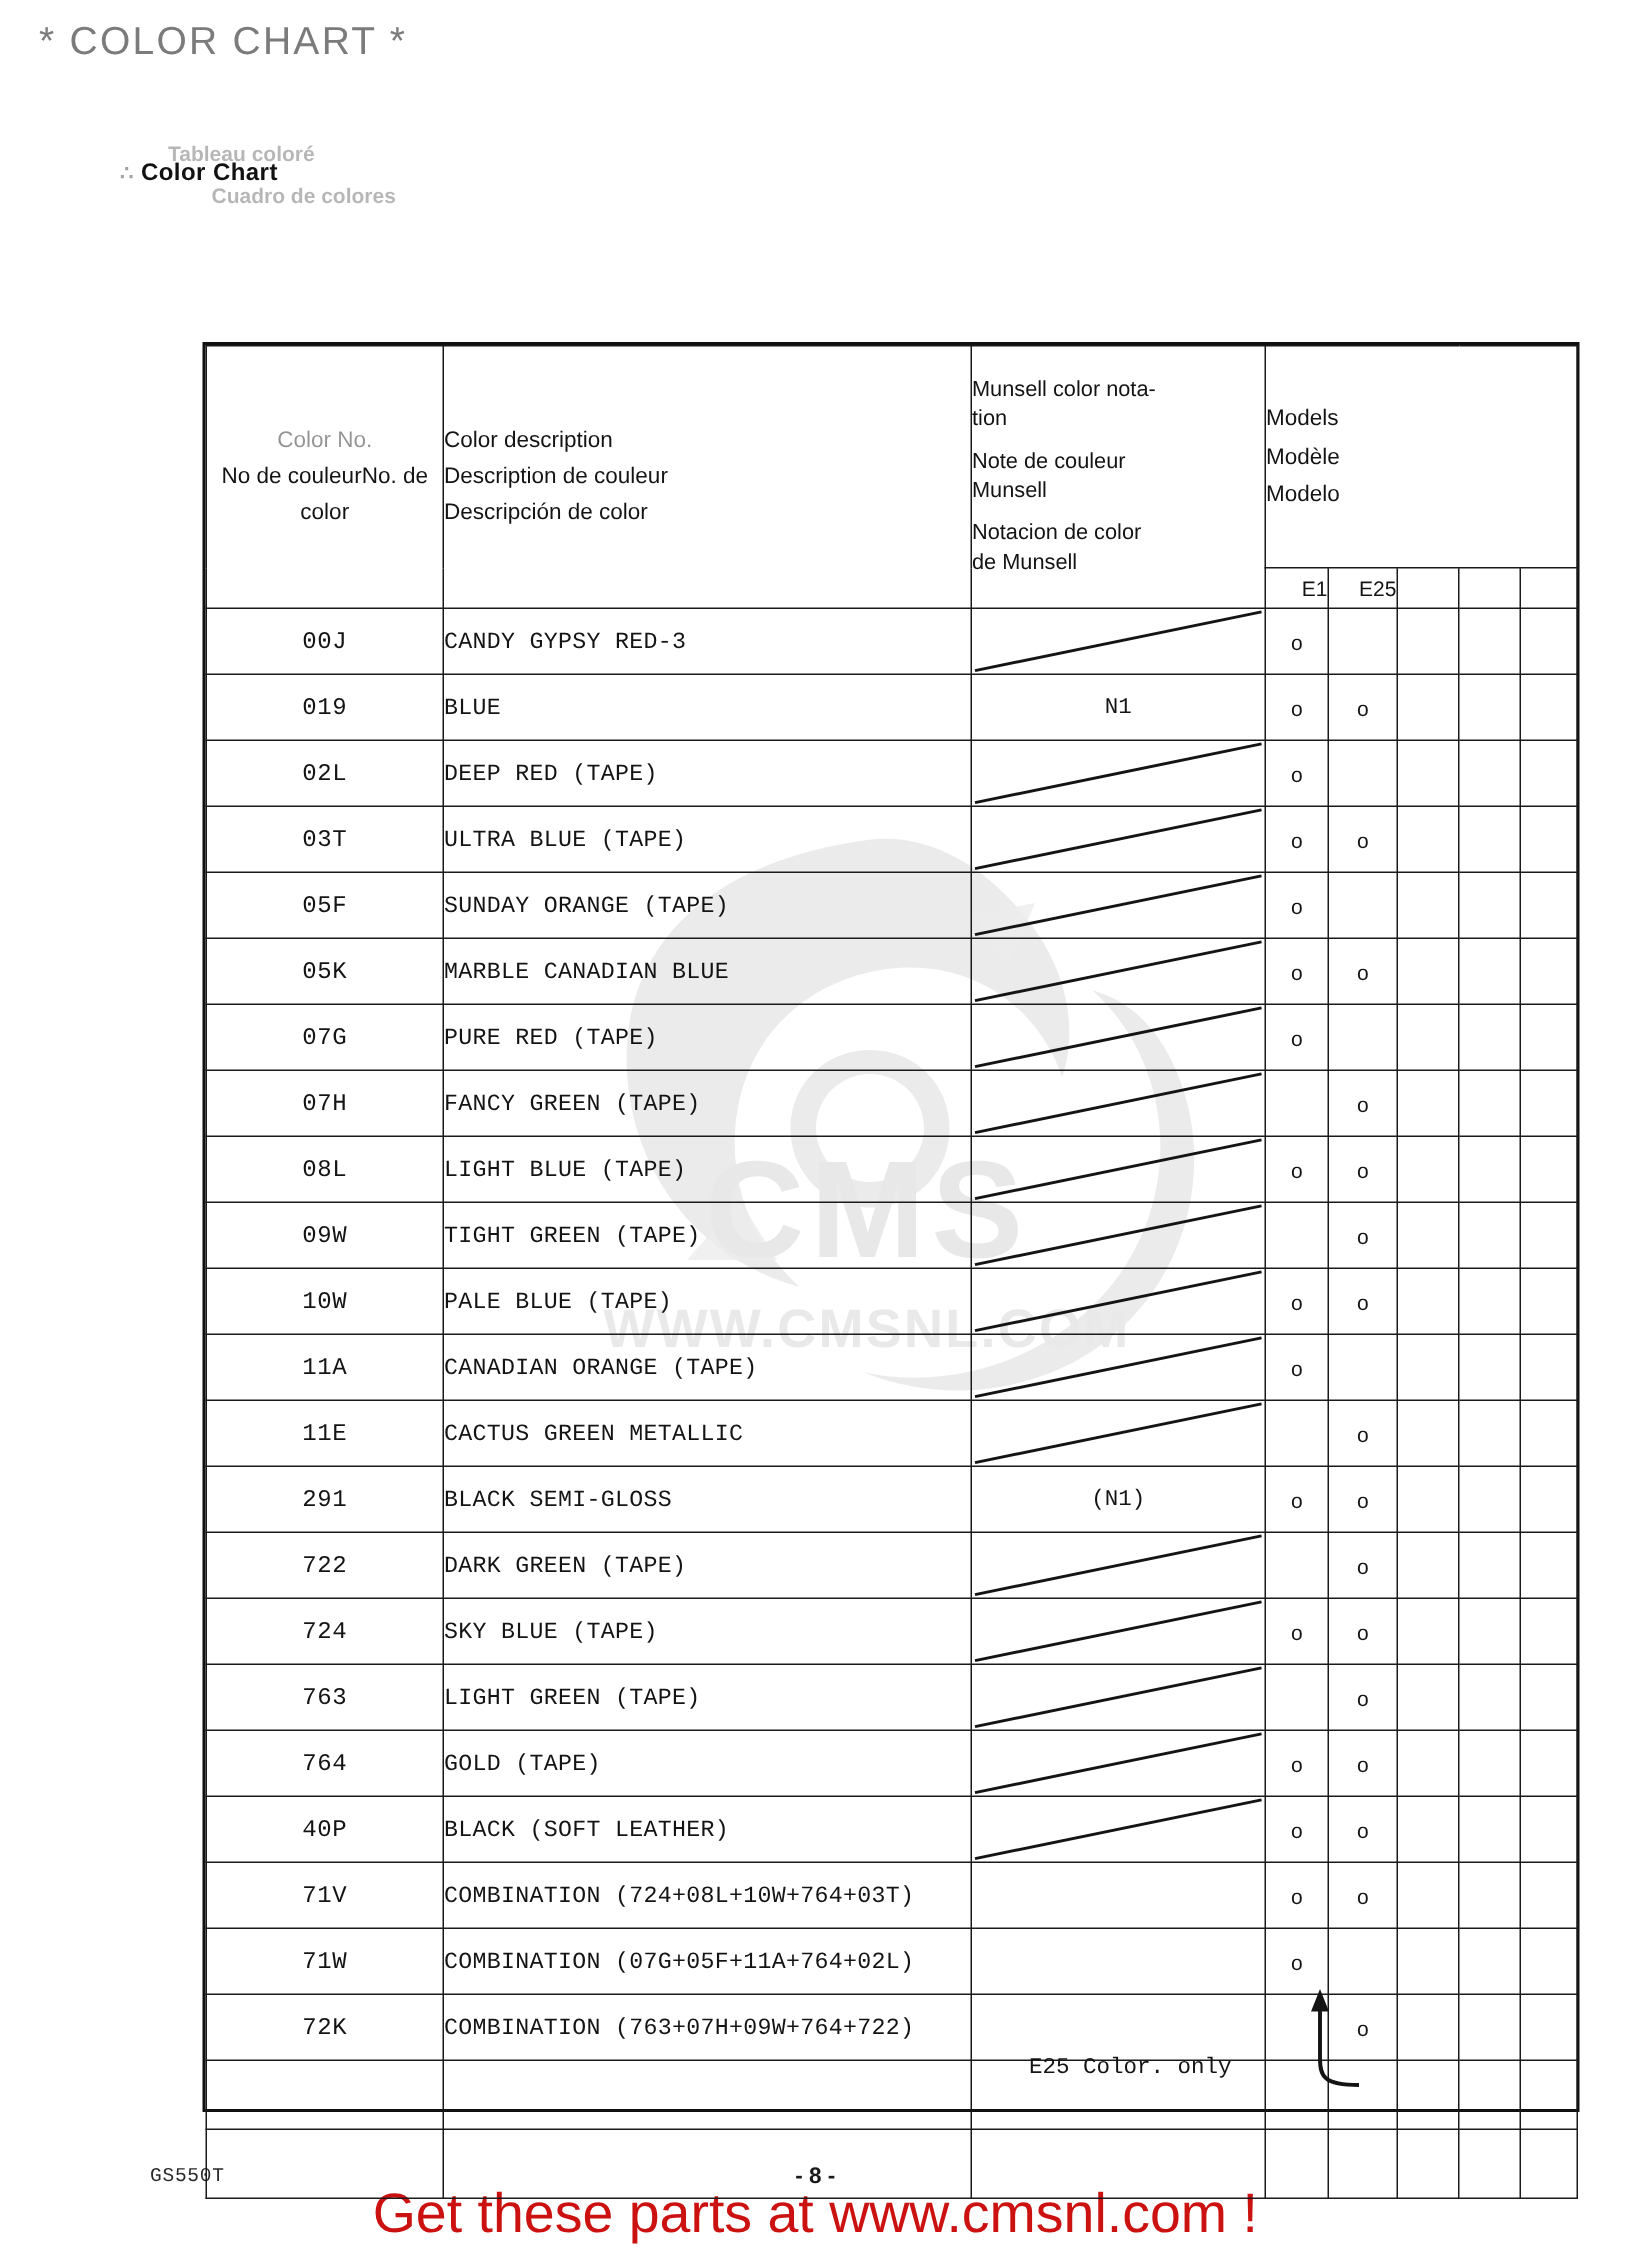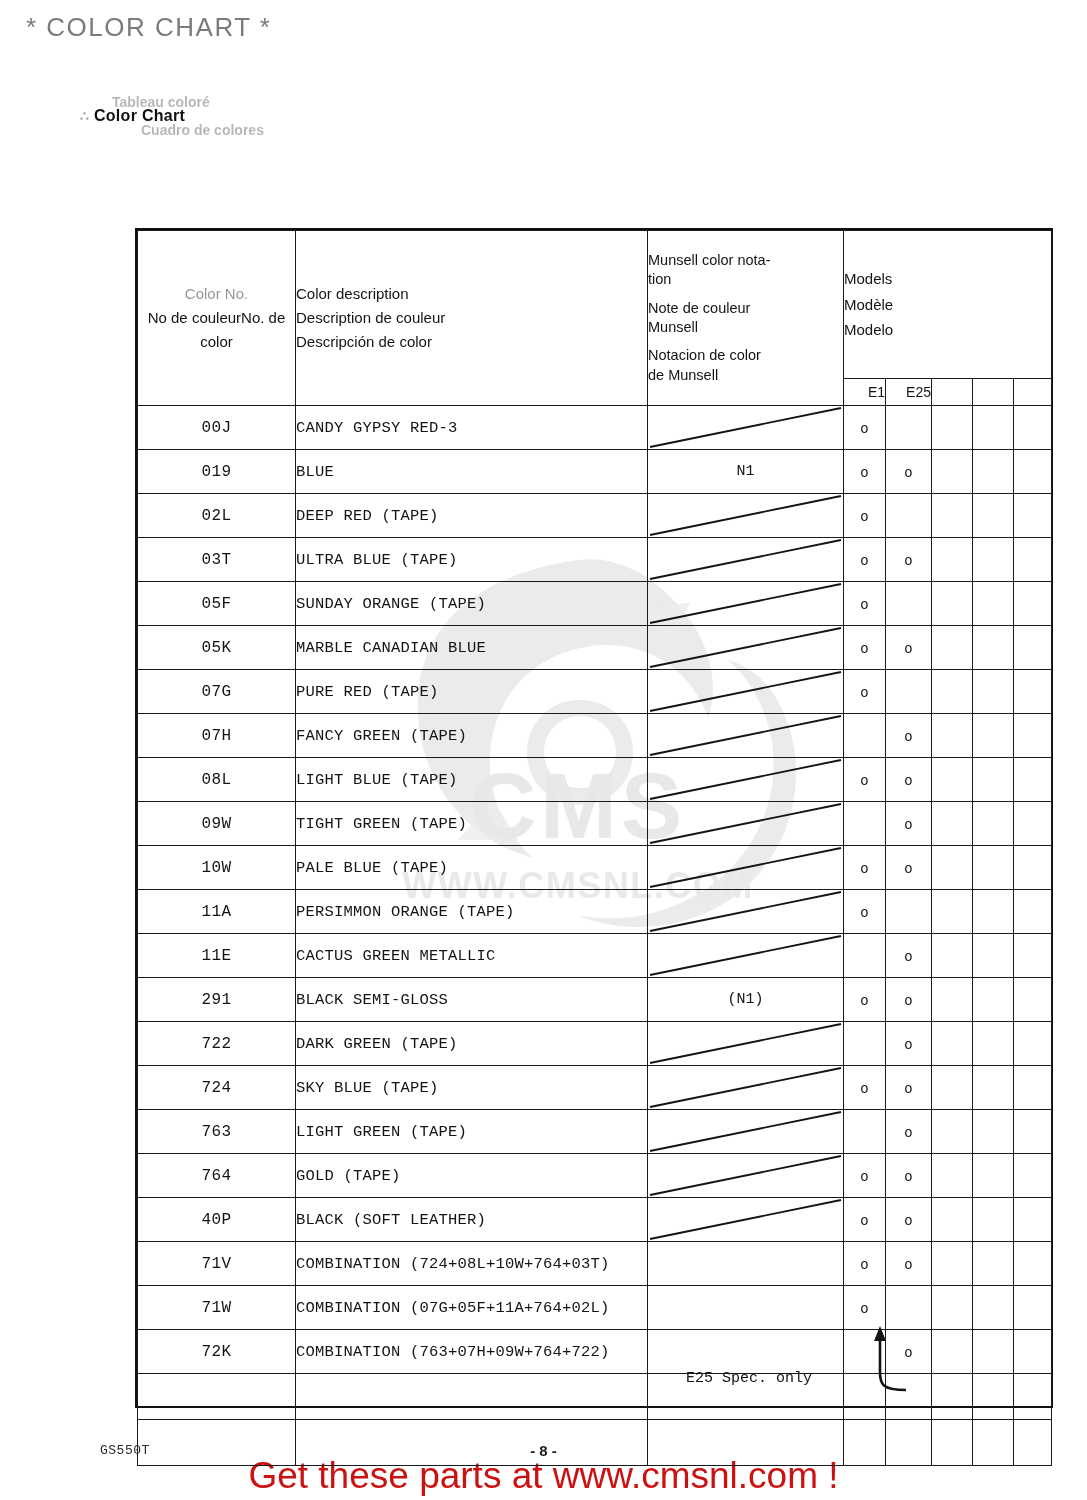--- a/index.html
+++ b/index.html
@@ -393,21 +393,21 @@
             </div>
           </td>
           <td class="cell-mark">o</td>
           <td class="cell-mark">o</td>
           <td class="cell-mark"></td>
           <td class="cell-mark"></td>
           <td class="cell-mark"></td>
         </tr>
         <tr class="datarow">
           <td class="cell-no">11A</td>
-          <td class="cell-desc">PERSIMMON ORANGE (TAPE)</td>
+          <td class="cell-desc">CANADIAN ORANGE (TAPE)</td>
           <td class="cell-mun">
             <div class="slash">
               <svg viewBox="0 0 196 44" preserveAspectRatio="none">
                 <line x1="2" y1="42" x2="194" y2="2" stroke="#141414" stroke-width="2"></line>
               </svg>
             </div>
           </td>
           <td class="cell-mark">o</td>
           <td class="cell-mark"></td>
           <td class="cell-mark"></td>
@@ -567,21 +567,21 @@
           <td></td>
           <td></td>
           <td></td>
           <td></td>
           <td></td>
         </tr>
       </tbody>
   </table>
 </div>
 
-<div id="e25-note">E25 Spec. only</div>
+<div id="e25-note">E25 Color. only</div>
 <div id="e25-arrow">
   <svg viewBox="0 0 46 70" xmlns="http://www.w3.org/2000/svg">
     <path d="M40 68 C16 68 14 62 14 50 L14 16" stroke="#141414" stroke-width="2.6" fill="none"></path>
     <path d="M14 4 L8 19 L20 19 Z" fill="#141414"></path>
   </svg>
 </div>
 
 <div id="model-code">GS550T</div>
 <div id="page-number">- 8 -</div>
 <div id="cms-banner">Get these parts at www.cmsnl.com !</div>

